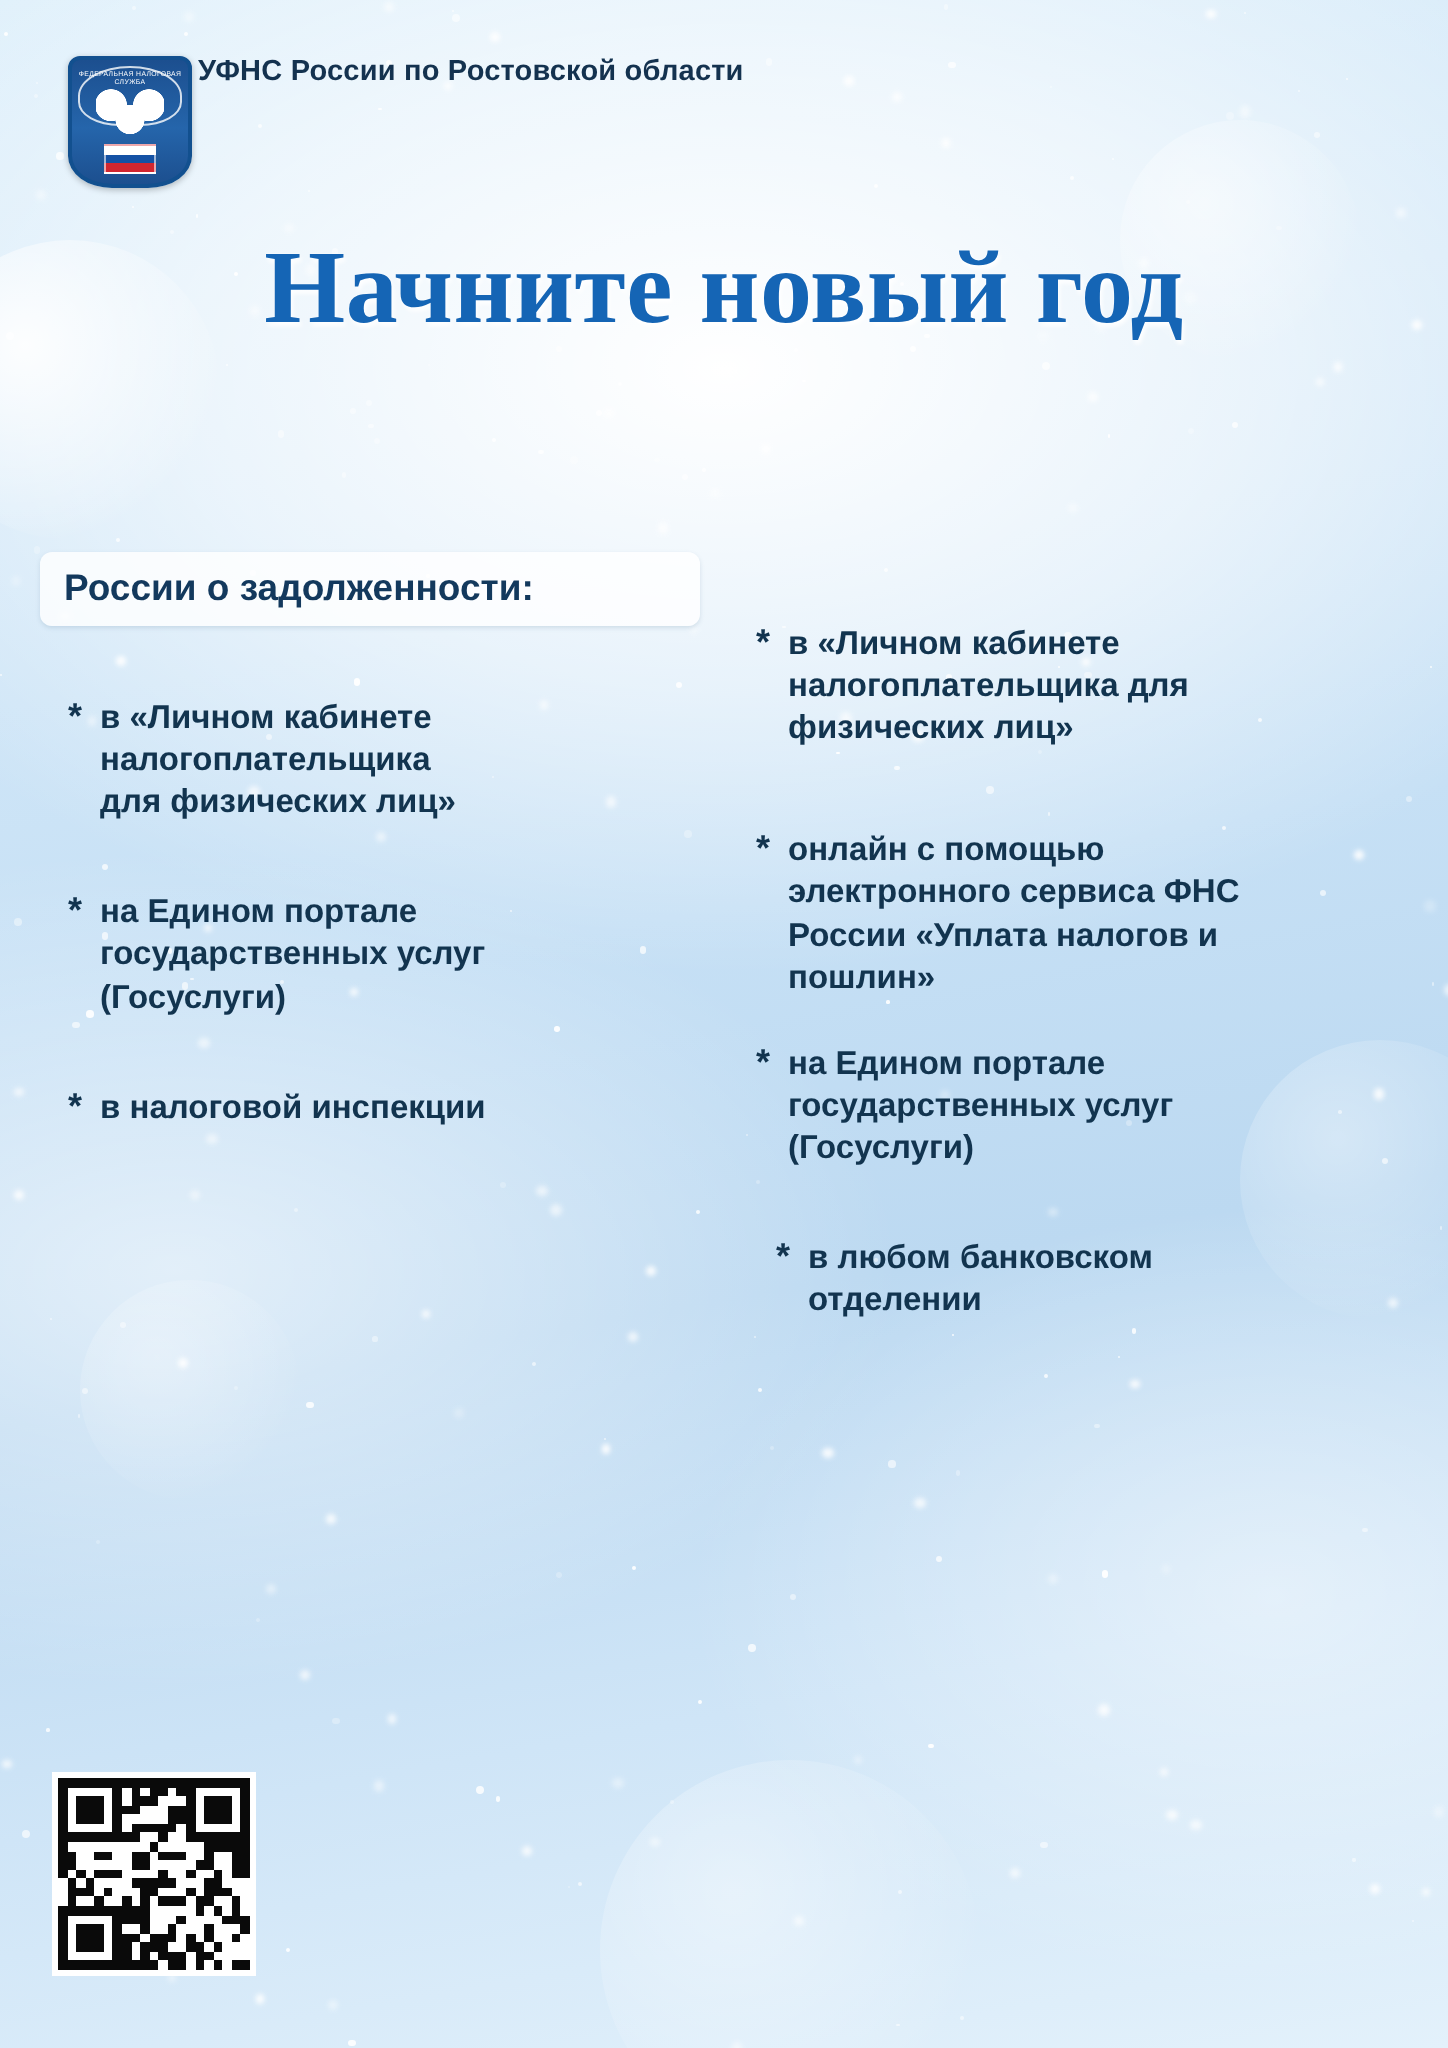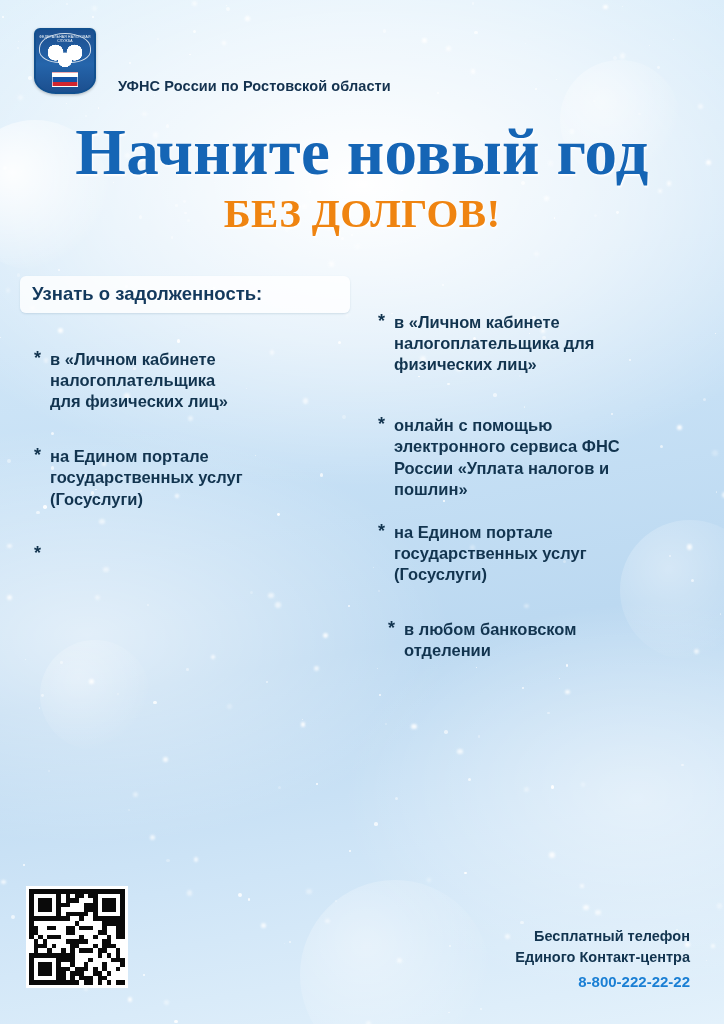--- a/index.html
+++ b/index.html
@@ -45,22 +45,22 @@
     background: #ffffff;
     opacity: .85;
   }
 
   
   .header {
     position: absolute;
     top: 28px;
     left: 34px;
     display: flex;
-    align-items: flex-end;
-    gap: 22px;
+    align-items: flex-start;
+    gap: 3px;
   }
   .emblem {
     width: 58px;
     height: 62px;
     border-radius: 6px 6px 22px 22px / 6px 6px 16px 16px;
     background: linear-gradient(180deg, #1c4f8f 0%, #2565ab 55%, #1c4f8f 100%);
     border: 2px solid #12508f;
     box-shadow: 0 1px 3px rgba(0,0,0,.25);
     position: relative;
     overflow: hidden;
@@ -117,21 +117,21 @@
   
   .title-block {
     position: absolute;
     top: 118px;
     left: 0;
     width: 724px;
     text-align: center;
   }
   .title-main {
     font-family: "Liberation Serif", serif;
-    font-size: 65px;
+    font-size: 52px;
     font-weight: bold;
     color: #1565b5;
     letter-spacing: .3px;
     text-shadow: 1px 2px 2px rgba(255,255,255,.95), 0 0 1px #ffffff;
     line-height: 1.05;
   }
   .title-sub {
     font-family: "Liberation Serif", serif;
     font-size: 41px;
     font-weight: bold;
@@ -588,40 +588,40 @@
       <div class="ring"></div>
       <div class="micro">ФЕДЕРАЛЬНАЯ НАЛОГОВАЯ СЛУЖБА</div>
       <div class="eagle"></div>
       <div class="flag"></div>
     </div>
     <div class="header-title">УФНС России по Ростовской области</div>
   </div>
 
   <div class="title-block">
     <div class="title-main">Начните новый год</div>
-    <div class="title-sub">БЕЗ ДОЛГОВ!</div>
   </div>
 
   <div class="col-left">
-    <div class="col-head">Узнать о задолженность:</div>
+    <div class="col-head">России о задолженности:</div>
     <div class="items">
       <div class="item">
         <span class="star">*</span>
         <span class="txt">в «Личном кабинете
 налогоплательщика
  для физических лиц»</span>
       </div>
       <div class="item">
         <span class="star">*</span>
         <span class="txt">на Едином портале
 государственных услуг
 (Госуслуги)</span>
       </div>
       <div class="item">
         <span class="star">*</span>
+        <span class="txt">в налоговой инспекции</span>
       </div>
     </div>
   </div>
 
   <div class="col-right">
     <div class="items">
       <div class="item">
         <span class="star">*</span>
         <span class="txt">в «Личном кабинете
 налогоплательщика для
@@ -1089,19 +1089,14 @@
         <i class="on"></i>
         <i class=""></i>
         <i class="on"></i>
         <i class=""></i>
         <i class="on"></i>
         <i class="on"></i>
       </div>
   </div>
 
 
-  <div class="footer-right">
-    <div class="lbl">Бесплатный телефон
-Единого Контакт-центра</div>
-    <div class="phone">8-800-222-22-22</div>
-  </div>
 
 </div>
 
 </body></html>

